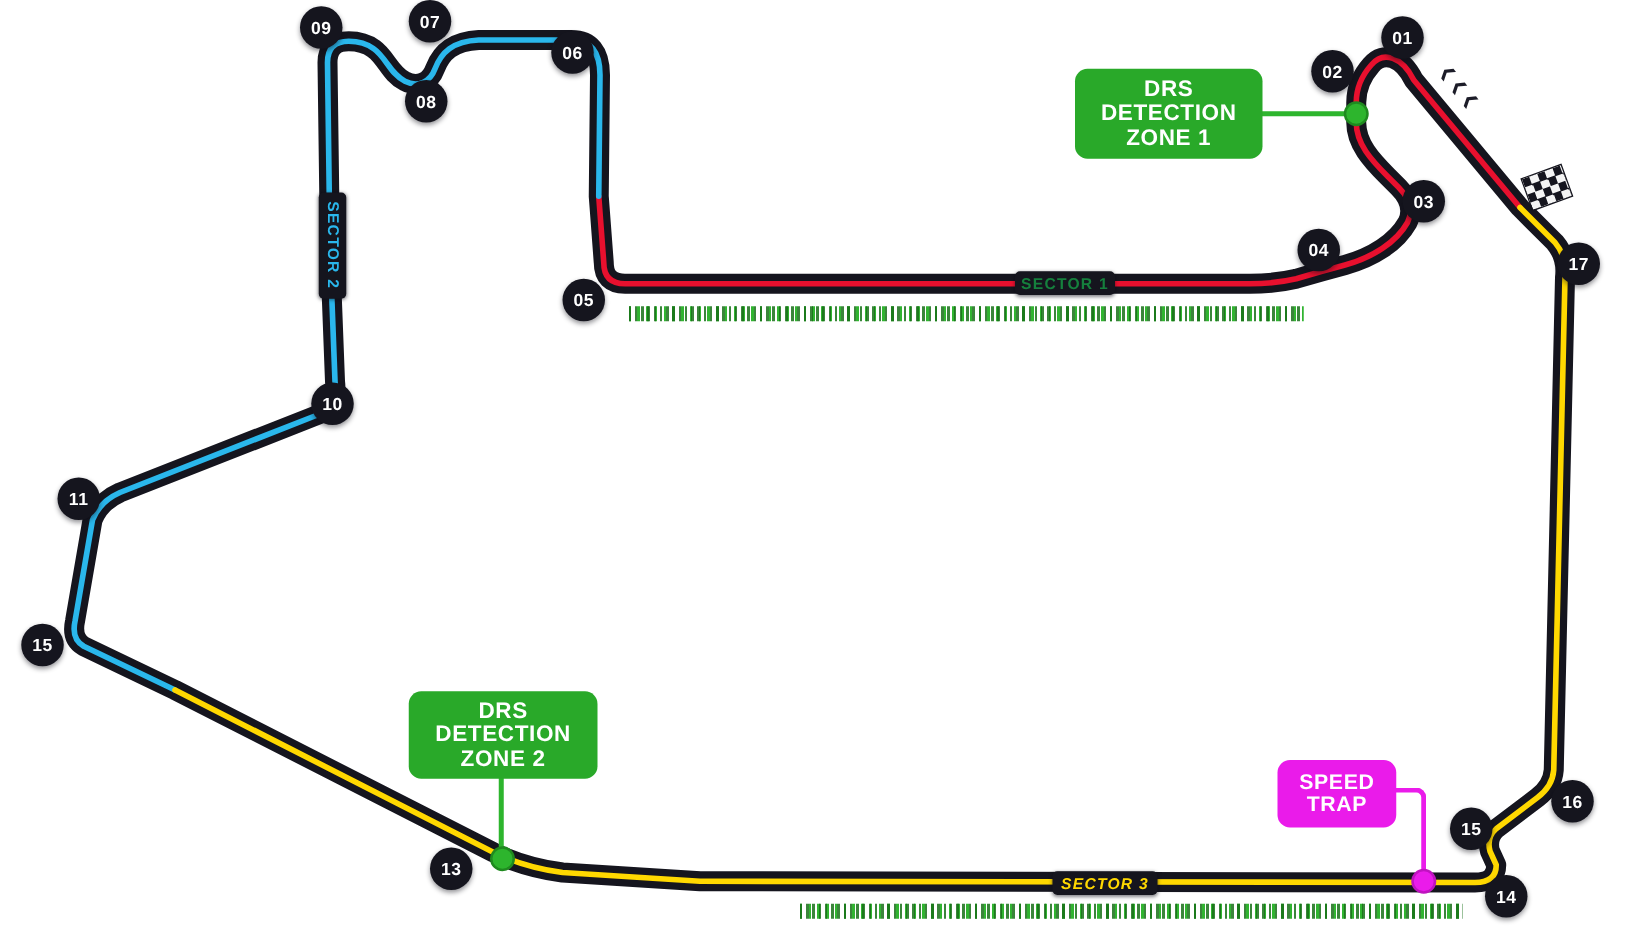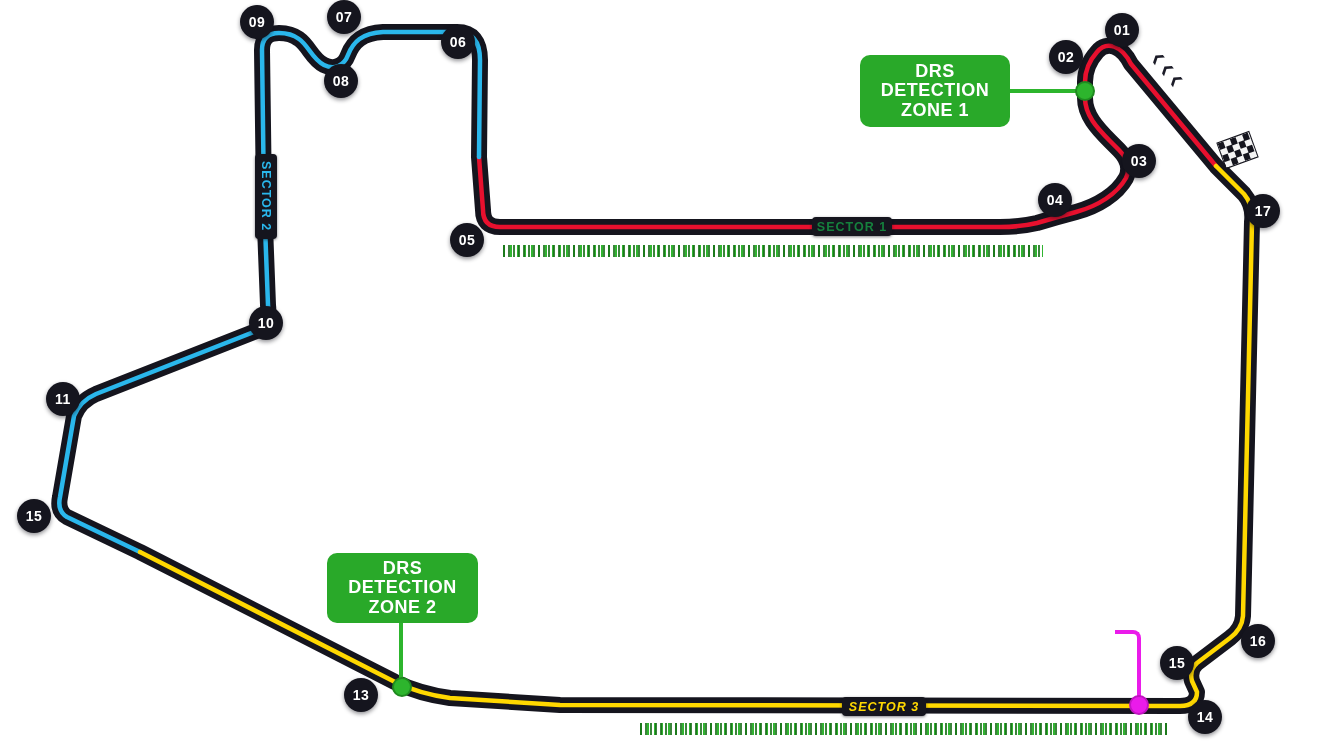--- a/index.html
+++ b/index.html
@@ -112,15 +112,19 @@
 
   <div class="connector" style="left:399px;top:620px;width:4px;height:62px;background:#2db52d;"></div>
   <div class="annot-box green" style="left:327px;top:553px;width:151px;height:70px;">
     <span>DRS</span>
     <span>DETECTION</span>
     <span>ZONE 2</span>
   </div>
   <div class="dot green" style="left:392px;top:677px;"></div>
 
   <div class="connector" style="left:1115px;top:630px;width:22px;height:70px;border-top:4px solid #ea1bea;border-right:4px solid #ea1bea;border-top-right-radius:8px;"></div>
+  <div class="annot-box magenta" style="left:1022px;top:608px;width:95px;height:54px;">
+    <span>SPEED</span>
+    <span>TRAP</span>
+  </div>
   <div class="dot magenta" style="left:1129px;top:695px;"></div>
 
 </div>
 
 </body></html>

